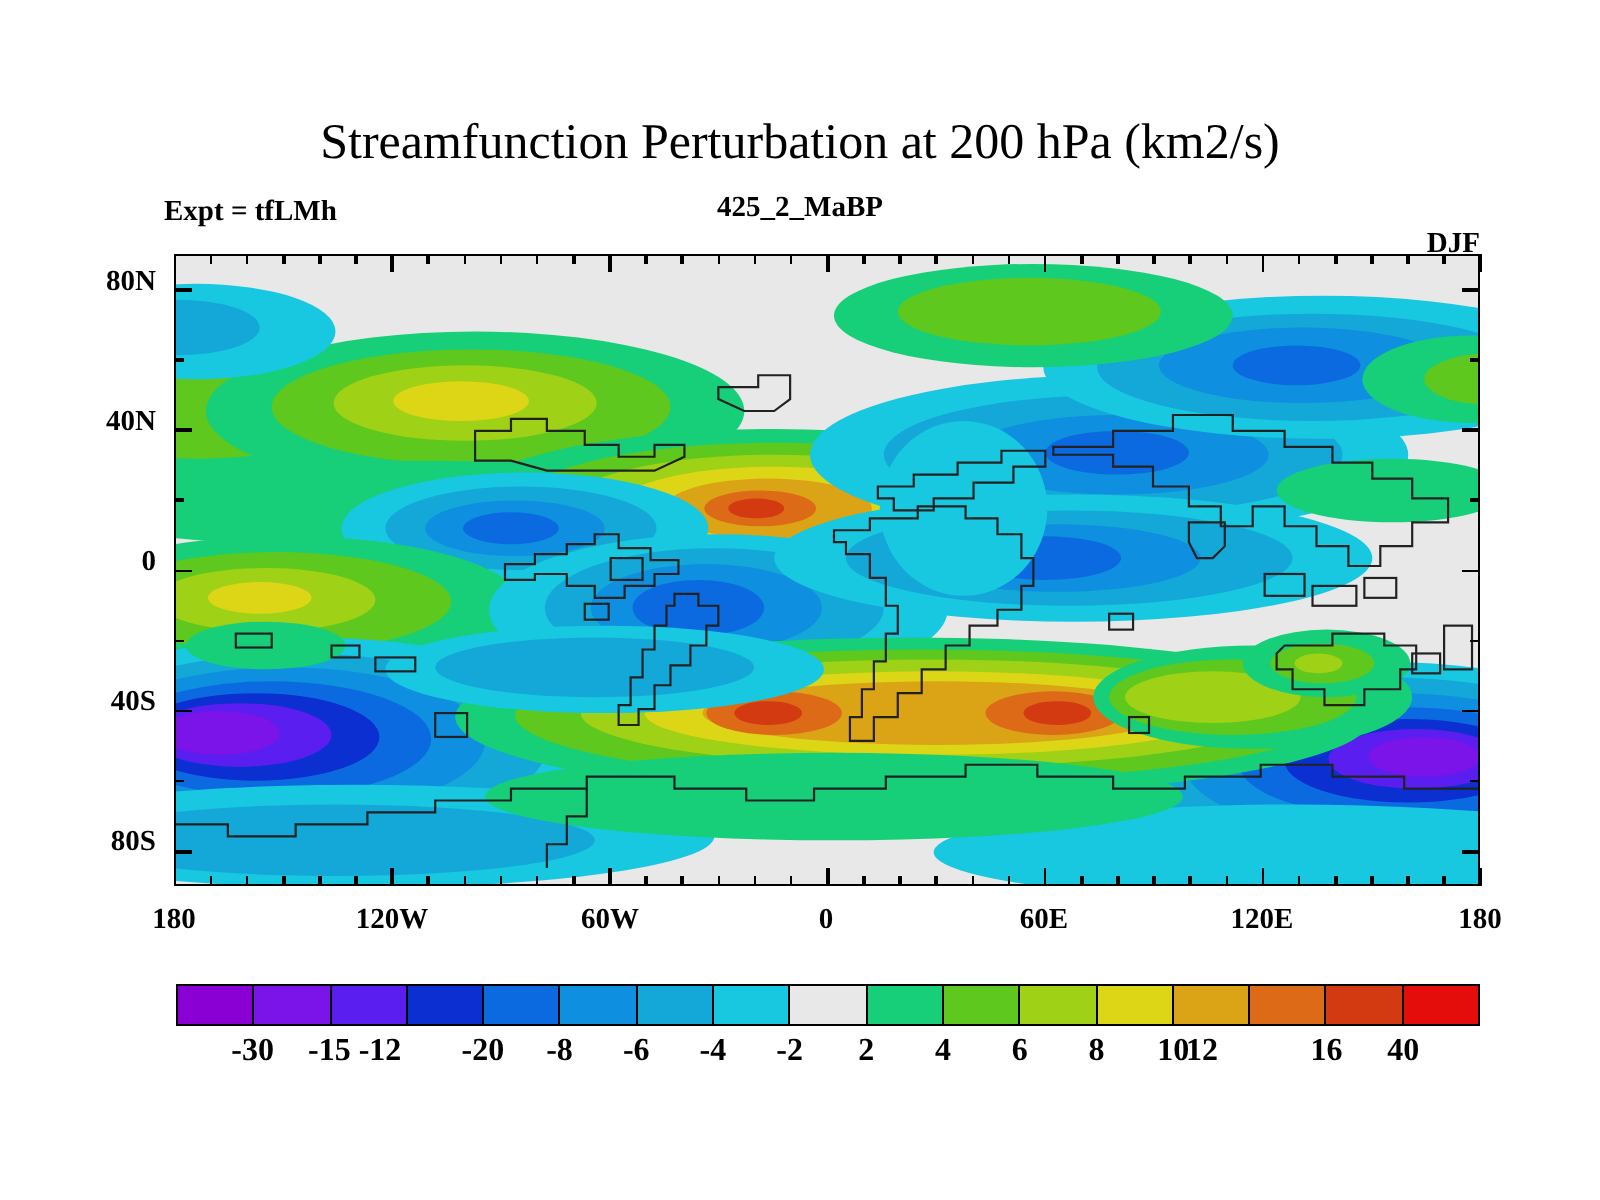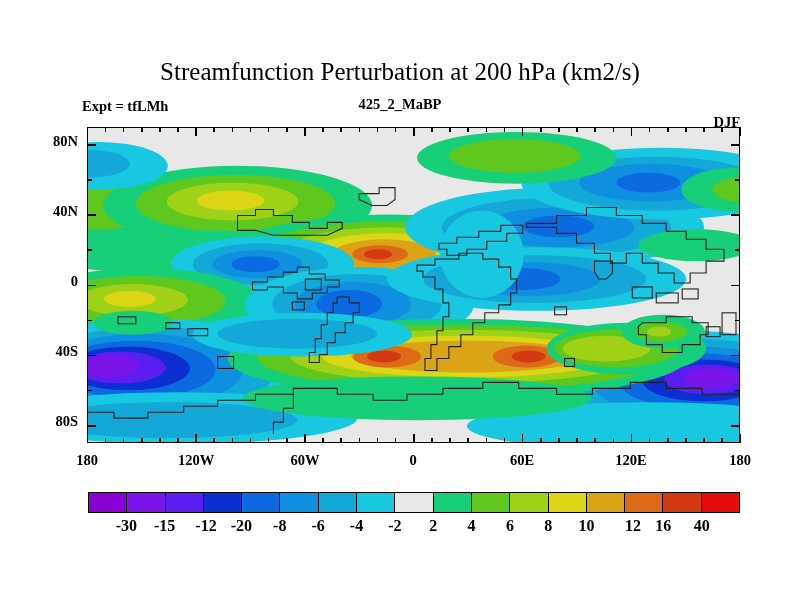--- a/index.html
+++ b/index.html
@@ -292,32 +292,32 @@
     <div style="background: rgb(159, 209, 22);"></div>
     <div style="background: rgb(220, 214, 22);"></div>
     <div style="background: rgb(219, 163, 22);"></div>
     <div style="background: rgb(221, 106, 22);"></div>
     <div style="background: rgb(211, 58, 18);"></div>
     <div style="background: rgb(229, 12, 12);"></div>
   </div>
 
 <div class="cblab" style="left: 101.353px;">-30</div>
 <div class="cblab" style="left: 139.706px;">-15</div>
-<div class="cblab" style="left: 181px;">-12</div>
+<div class="cblab" style="left: 165px;">-12</div>
 <div class="cblab" style="left: 216.412px;">-20</div>
 <div class="cblab" style="left: 254.765px;">-8</div>
 <div class="cblab" style="left: 293.118px;">-6</div>
 <div class="cblab" style="left: 331.471px;">-4</div>
 <div class="cblab" style="left: 369.824px;">-2</div>
 <div class="cblab" style="left: 408.176px;">2</div>
 <div class="cblab" style="left: 446.529px;">4</div>
 <div class="cblab" style="left: 484.882px;">6</div>
 <div class="cblab" style="left: 523.235px;">8</div>
 <div class="cblab" style="left: 561.588px;">10</div>
-<div class="cblab" style="left: 608px;">12</div>
+<div class="cblab" style="left: 576px;">12</div>
 <div class="cblab" style="left: 638.294px;">16</div>
 <div class="cblab" style="left: 676.647px;">40</div>
 <div class="tick" style="left: 87px; top: 144.056px; width: 9px; height: 1.6px;"></div>
 <div class="tick" style="left: 731px; top: 144.056px; width: 9px; height: 1.6px;"></div>
 <div class="tick" style="left: 87px; top: 179.167px; width: 5px; height: 1.6px;"></div>
 <div class="tick" style="left: 735px; top: 179.167px; width: 5px; height: 1.6px;"></div>
 <div class="tick" style="left: 87px; top: 214.278px; width: 9px; height: 1.6px;"></div>
 <div class="tick" style="left: 731px; top: 214.278px; width: 9px; height: 1.6px;"></div>
 <div class="tick" style="left: 87px; top: 249.389px; width: 5px; height: 1.6px;"></div>
 <div class="tick" style="left: 735px; top: 249.389px; width: 5px; height: 1.6px;"></div>

